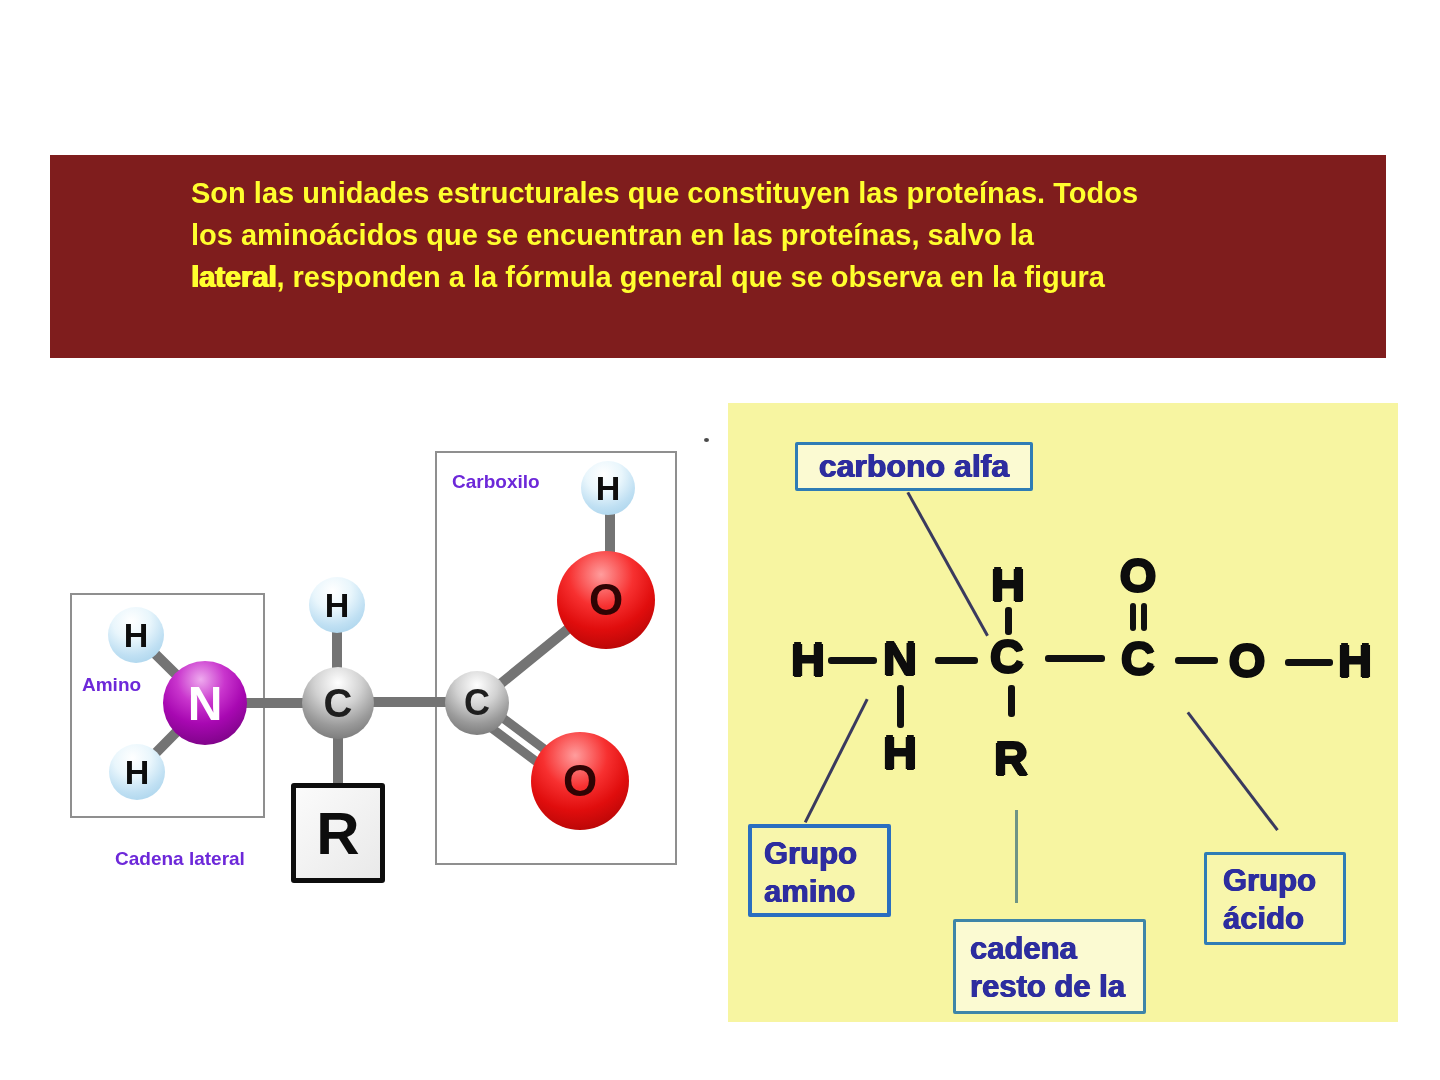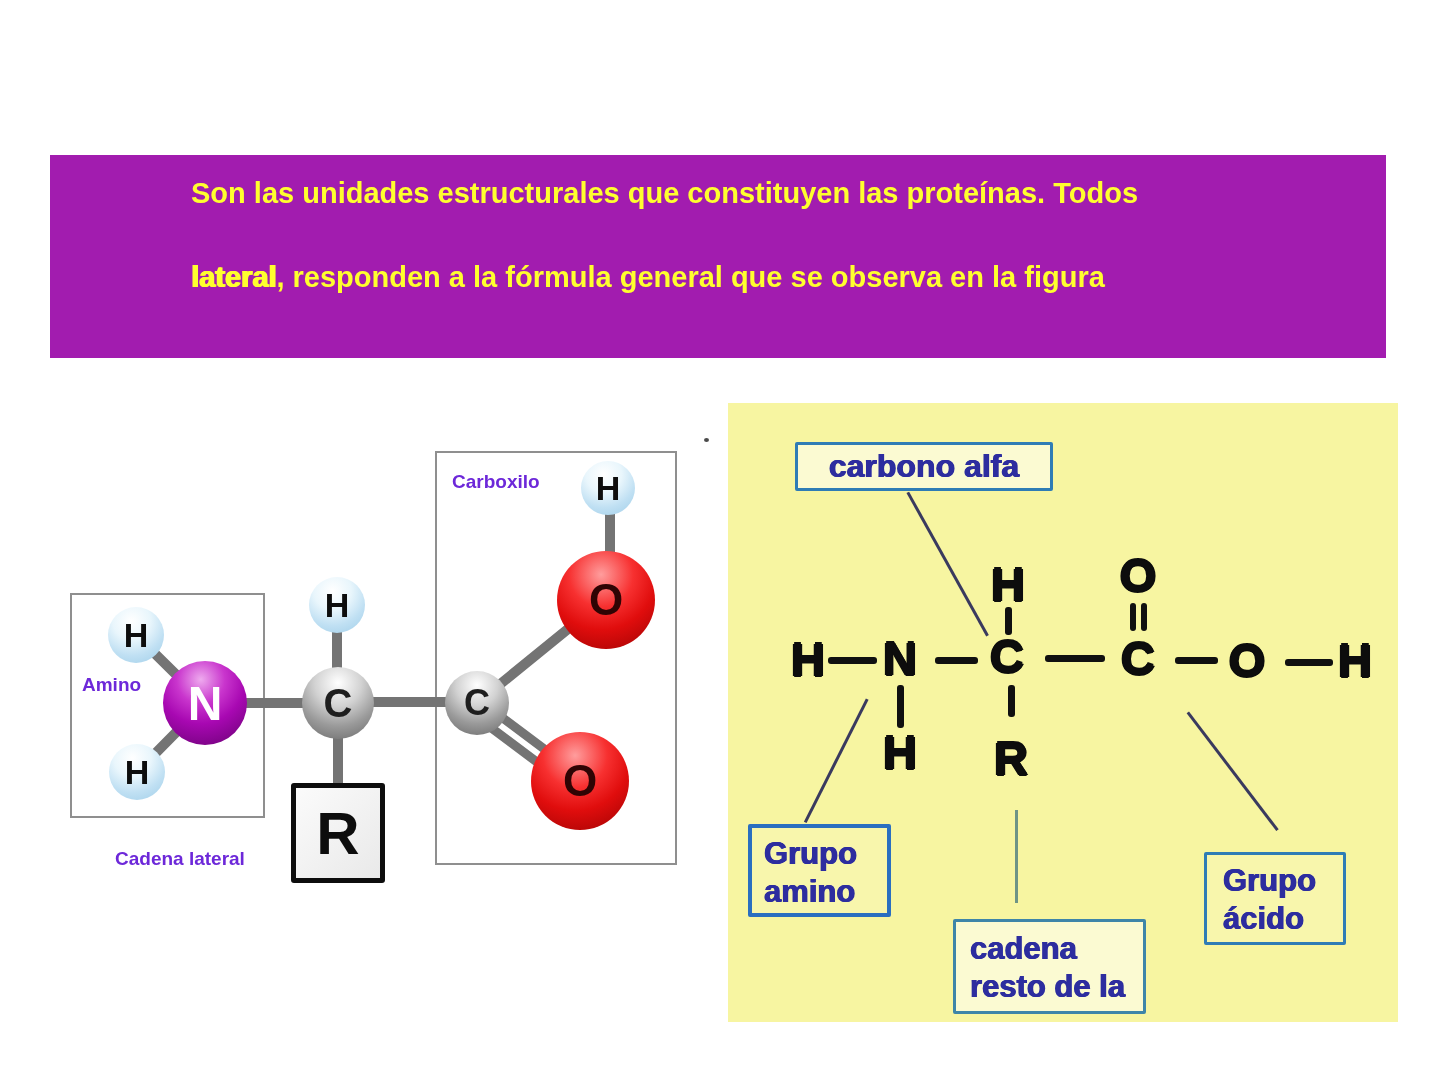--- a/index.html
+++ b/index.html
@@ -8,21 +8,21 @@
     font-family:"Liberation Sans",sans-serif;overflow:hidden;
   }
   
   .title{
     position:absolute;top:46px;left:0;width:100%;text-align:center;
     font-size:65px;font-weight:bold;color:#000;margin:0;letter-spacing:0.5px;
   }
   
   .intro-box{
     position:absolute;left:50px;top:155px;width:1336px;height:203px;
-    background:#a21caf;box-sizing:border-box;
+    background:#7f1d1d;box-sizing:border-box;
   }
   .intro-text{
     position:absolute;left:141px;top:17px;
     color:#FFFF2E;font-size:29px;font-weight:bold;line-height:42px;white-space:nowrap;
   }
   .xheavy{text-shadow:1px 0 0 currentColor,-0.6px 0 0 currentColor;}
   
   .model-layer{position:absolute;left:0;top:0;width:720px;height:1080px;}
   .frame{position:absolute;border:2px solid #8f8f8f;background:#ffffff;z-index:1;box-sizing:border-box;}
   .model-label{position:absolute;font-weight:bold;color:#6d28d9;font-size:19px;z-index:4;white-space:nowrap;}
@@ -54,39 +54,39 @@
   .fbond{position:absolute;height:7px;background:#101010;border-radius:3px;z-index:2;}
   .fbondv{position:absolute;width:7px;background:#101010;border-radius:3px;z-index:2;}
   .pointer{position:absolute;height:2.5px;background:#3A3A5E;transform-origin:0 50%;z-index:1;}
   .pointer-teal{position:absolute;width:3px;background:#6E9486;z-index:1;}
   .callout{
     position:absolute;box-sizing:border-box;color:#2D2D9F;font-weight:bold;z-index:4;
     border:3px solid #2F7CB5;border-radius:2px;
     text-shadow:0.6px 0 currentColor,-0.6px 0 currentColor;
   }
   .callout .cline{display:block;white-space:nowrap;}
-  .co-alfa{left:67px;top:39px;width:258px;height:49px;background:#FBFAD2;
+  .co-alfa{left:67px;top:39px;width:238px;height:49px;background:#FBFAD2;
     display:flex;align-items:center;justify-content:center;font-size:32px;}
   .co-amino{left:20px;top:421px;width:143px;height:93px;background:#F8F6AC;
     border-width:4px;border-color:#2A6FC0;font-size:31px;line-height:38px;padding:7px 0 0 12px;}
   .co-resto{left:225px;top:516px;width:193px;height:95px;background:#FBFAD2;
     border-color:#3E85A8;font-size:31px;line-height:38px;padding:8px 0 0 14px;}
   .co-acido{left:476px;top:449px;width:142px;height:93px;background:#F8F6AC;
     font-size:31px;line-height:38px;padding:7px 0 0 16px;}
 </style>
 </head>
 <body>
 
 <div class="slide">
 
 
   <div class="intro-box">
     <div class="intro-text">
       <span>Son las unidades estructurales que constituyen las proteínas. Todos</span><br>
-      <br>
+      <span>los aminoácidos que se encuentran en las proteínas, salvo la</span><br>
       <span class="xheavy">lateral</span><span>, responden a la fórmula general que se observa en la figura</span><br>
     </div>
   </div>
 
   <div class="model-layer">
 
     <div class="frame" style="left:70px;top:593px;width:195px;height:225px"></div>
     <div class="frame" style="left:435px;top:451px;width:242px;height:414px"></div>
 
     <div class="bond" style="left:136px;top:630px;width:97px;transform:rotate(44.6deg)"></div>

